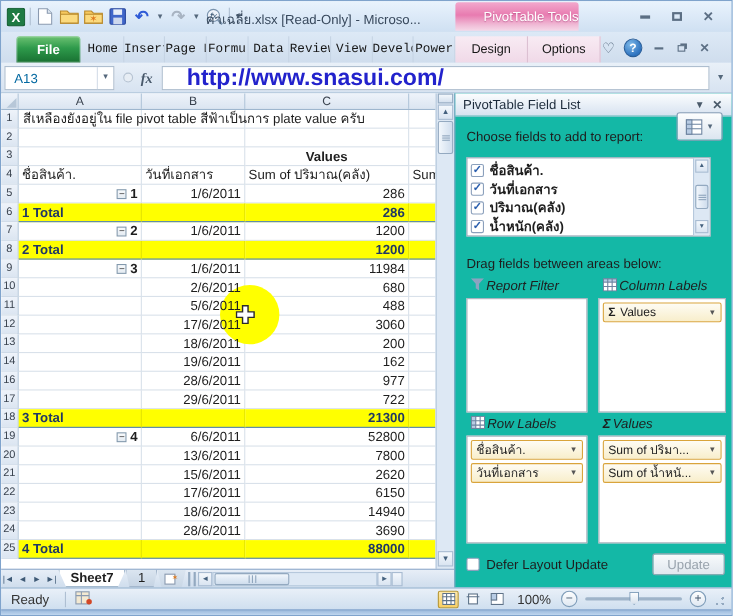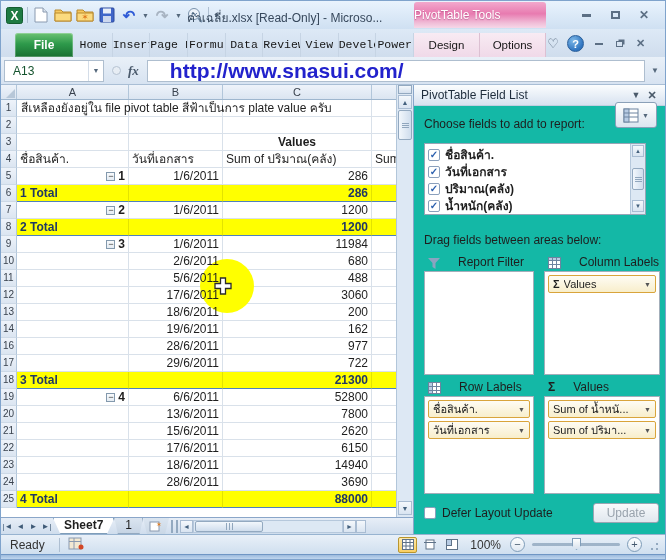--- a/index.html
+++ b/index.html
@@ -13,22 +13,22 @@
   .titlebar { position:absolute; left:0; top:0; width:100%; height:28px;
     background:linear-gradient(#e9f3fd,#cfe0f2); }
   .qat { position:absolute; left:4px; top:3px; display:flex; align-items:center; gap:4px; height:22px; }
   .qat .sep { width:1px; height:16px; background:#aebfd2; }
   .qico { width:18px; height:18px; display:flex; align-items:center; justify-content:center; }
   .qico svg { display:block; }
   .glyph-undo { color:#2f5bd6; font-size:15px; font-weight:bold; line-height:1; }
   .glyph-redo { color:#a8b4c2; font-size:15px; font-weight:bold; line-height:1; }
   .ddv { font-size:7px; color:#55687c; }
   .title-text { position:absolute; left:186px; top:7px; color:#37485c; font-size:12px; white-space:nowrap; }
-  .pvt-tools { position:absolute; left:413px; top:1px; width:132px; height:26px;
-    border-radius:3px 3px 0 0; color:#fff; font-size:12px; text-align:left; line-height:26px;
+  .pvt-tools { position:absolute; left:413px; top:1px; width:112px; height:26px;
+    border-radius:3px 3px 0 0; color:#fff; font-size:12px; text-align:right; line-height:26px;
     background:linear-gradient(#f2a9cd 0%, #e87bb0 45%, #f0bcd7 80%, #f6d8e8 100%);
     text-shadow:0 1px 1px rgba(120,20,80,.35); }
   .wbtns { position:absolute; right:14px; top:8px; display:flex; gap:15px; align-items:center; }
   .wbtn { display:flex; align-items:center; justify-content:center; width:14px; height:12px; color:#5c6f84; }
   .wbtn .bar { width:9px; height:3px; background:#5c6f84; }
   .wbtn .box { width:9px; height:8px; border:2px solid #5c6f84; }
   .wbtn.close { font-size:12px; font-weight:bold; }
   
   .tabrow { position:absolute; left:0; top:28px; width:100%; height:28px;
     background:linear-gradient(#dde9f6,#cfdded); }
@@ -49,21 +49,21 @@
     border:1px solid #2a5e99; }
   .rc { display:flex; align-items:center; justify-content:center; width:13px; height:12px; color:#5c6f84; }
   .rc .bar { width:8px; height:2px; background:#5c6f84; }
   .rc .box2 { width:7px; height:6px; border:1.5px solid #5c6f84; box-shadow:2px -2px 0 -0.5px #5c6f84; }
   .rc.close { font-size:11px; font-weight:bold; }
   
   .fbar { position:absolute; left:0; top:56px; width:100%; height:28px;
     background:linear-gradient(#e9f0f8,#d7e3f1); border-bottom:1px solid #a9bed5; display:flex; align-items:center; }
   .namebox { margin-left:3px; width:100px; height:22px; background:#fff; border:1px solid #aebecf;
     display:flex; align-items:center; }
-  .namebox .nb-text { flex:1; padding-left:8px; font-size:12px; color:#14532d; }
+  .namebox .nb-text { flex:1; padding-left:8px; font-size:12px; color:#0369a1; }
   .namebox .nb-dd { width:15px; height:100%; border-left:1px solid #d4dde8; font-size:7px; color:#55687c;
     display:flex; align-items:center; justify-content:center; }
   .fx-area { display:flex; align-items:center; gap:7px; padding:0 8px; }
   .dimdot { width:9px; height:9px; border-radius:50%; border:1px solid #b6c3d2; background:#e7edf4; }
   .fx { font-family:"Liberation Serif", serif; font-style:italic; font-weight:bold; color:#49596b; font-size:13px; }
   .finput { flex:1; height:22px; margin-right:2px; background:#fff; border:1px solid #aebecf;
     display:flex; align-items:center; overflow:hidden; }
   .finput .ftext { padding-left:22px; font-size:21px; font-weight:bold; color:#2222cc; white-space:nowrap; }
   .fexpand { width:16px; height:22px; margin-right:2px; display:flex; align-items:center; justify-content:center;
     color:#55687c; font-size:8px; }
@@ -151,21 +151,21 @@
     font-size:10px; line-height:10px; text-align:center; color:#2b5fae; font-weight:bold; }
   .fitem .flabel { font-weight:bold; font-size:12px; white-space:nowrap; }
   .fscroll { width:15px; background:#dde8f4; border-left:1px solid #b6c8dc; position:relative; }
   .fscroll .sarr { height:12px; margin:1px; font-size:6px; }
   .fscroll .fthumb { position:absolute; left:1px; right:1px; top:24px; height:22px;
     background:linear-gradient(90deg,#f2f7fc,#cfdded); border:1px solid #93a9c0; border-radius:2px;
     display:flex; align-items:center; justify-content:center; }
   .fscroll .fthumb i { display:block; width:7px; height:1px; background:#90a6bd; box-shadow:0 2px 0 #90a6bd, 0 -2px 0 #90a6bd; }
   .fscroll .sarr.bottom { position:absolute; bottom:1px; left:0; right:0; }
   .dragl { position:absolute; left:10px; top:127px; font-size:12px; }
-  .ahead { position:absolute; height:16px; display:flex; align-items:flex-end; gap:18px; font-size:12px; color:#1e1e1e; }
+  .ahead { position:absolute; height:16px; display:flex; align-items:flex-start; gap:2px; font-size:12px; color:#1e1e1e;font-style:italic; }
   .ah-rf { left:14px; top:147px; } .ah-cl { left:134px; top:147px; }
   .ah-rl { left:14px; top:272px; } .ah-vl { left:134px; top:272px; }
   .sigma { font-weight:bold; font-size:12px; }
   .abox { position:absolute; width:110px; height:104px; background:#fff; border:1px solid #a3aeba; padding:3px; }
   .ab-rf { left:10px; top:165px; } .ab-cl { left:130px; top:165px; width:116px; }
   .ab-rl { left:10px; top:290px; height:98px; } .ab-vl { left:130px; top:290px; width:116px; height:98px; }
   .fbtn { height:18px; margin-bottom:3px; border:1px solid #d9a43b; border-radius:2px; padding:0 4px;
     background:linear-gradient(#fefcf4,#f8eecb); display:flex; align-items:center; font-size:11px; }
   .fbtn .bl { flex:1; overflow:hidden; white-space:nowrap; }
   .fbtn .ddv { color:#555; }
@@ -644,25 +644,25 @@
               <span class="bl">ชื่อสินค้า.</span>
               <span class="ddv">▼</span>
             </div>
             <div class="fbtn">
               <span class="bl">วันที่เอกสาร</span>
               <span class="ddv">▼</span>
             </div>
           </div>
         <div class="abox ab-vl" id="area-vl">
             <div class="fbtn">
+              <span class="bl">Sum of ปริมา...</span>
+              <span class="ddv">▼</span>
+            </div>
+            <div class="fbtn">
               <span class="bl">Sum of น้ำหนั...</span>
-              <span class="ddv">▼</span>
-            </div>
-            <div class="fbtn">
-              <span class="bl">Sum of ปริมา...</span>
               <span class="ddv">▼</span>
             </div>
           </div>
 
         <div class="deferrow">
           <span class="chk"></span>
           <span class="flabel">Defer Layout Update</span>
           <span class="updatebtn">Update</span>
         </div>
       </div>

